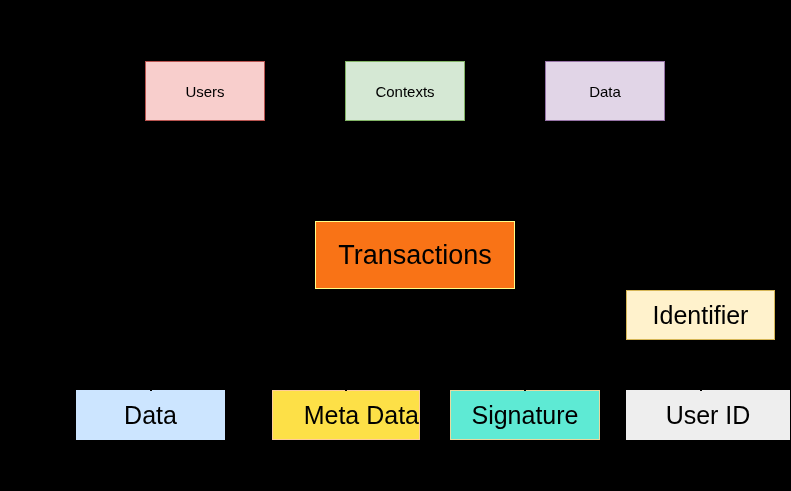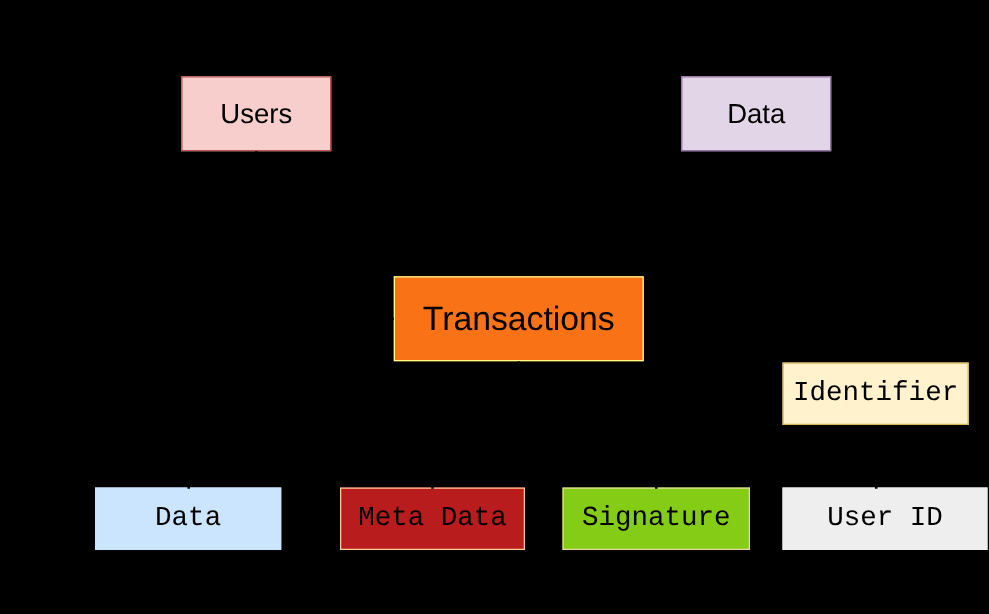--- a/index.html
+++ b/index.html
@@ -40,25 +40,25 @@
     line-height: 1;
     letter-spacing: 0;
   }
   
   .n-users      { background: #f8cecc; border-color: #b85450; }
   .n-contexts   { background: #d5e8d4; border-color: #82b366; }
   .n-data-top   { background: #e1d5e7; border-color: #9673a6; }
   .n-transactions { background: #f97316; border-color: #ffff88; }
   .n-identifier { background: #fff2cc; border-color: #d6b656; }
   .n-data-bottom{ background: #cce5ff; border-color: #cce5ff; }
-  .n-metadata   { background: #b91c1c; border-color: #ffcc99; }
-  .n-signature  { background: #84cc16; border-color: #e8d9a0; }
+  .n-metadata   { background: #fde047; border-color: #ffcc99; justify-content: flex-end; }
+  .n-signature  { background: #5eead4; border-color: #e8d9a0; }
   .n-userid     { background: #eeeeee; border-color: #eeeeee; }
-  .fs-22 { font-size: 22px; }
-  .fs-25 { font-size: 22px; font-family: Liberation Mono, monospace; }
+  .fs-22 { font-size: 15px; }
+  .fs-25 { font-size: 25px; }
   .fs-27 { font-size: 27px; }
 </style>
 </head>
 <body>
 
 <div id="canvas">
 
   <div class="edge" style="left:204px; top:121px; width:2px; height:134px;"></div>
   <div class="edge" style="left:204px; top:254px; width:111px; height:2px;"></div>
 
@@ -69,20 +69,23 @@
   <div class="edge" style="left:345px; top:363px; width:2px; height:28px;"></div>
   <div class="edge" style="left:524px; top:363px; width:2px; height:28px;"></div>
   <div class="edge" style="left:414px; top:363px; width:111px; height:2px;"></div>
 
   <div class="edge" style="left:700px; top:340px; width:2px; height:51px;"></div>
 
   <div class="node n-users fs-22" style="left:145px; top:61px; width:120px; height:60px;">
     <span class="node-label">Users</span>
   </div>
 
+  <div class="node n-contexts fs-22" style="left:345px; top:61px; width:120px; height:60px;">
+    <span class="node-label">Contexts</span>
+  </div>
 
   <div class="node n-data-top fs-22" style="left:545px; top:61px; width:120px; height:60px;">
     <span class="node-label">Data</span>
   </div>
 
   <div class="node n-transactions fs-27" style="left:315px; top:221px; width:200px; height:68px;">
     <span class="node-label">Transactions</span>
   </div>
 
   <div class="node n-identifier fs-25" style="left:626px; top:290px; width:149px; height:50px;">

